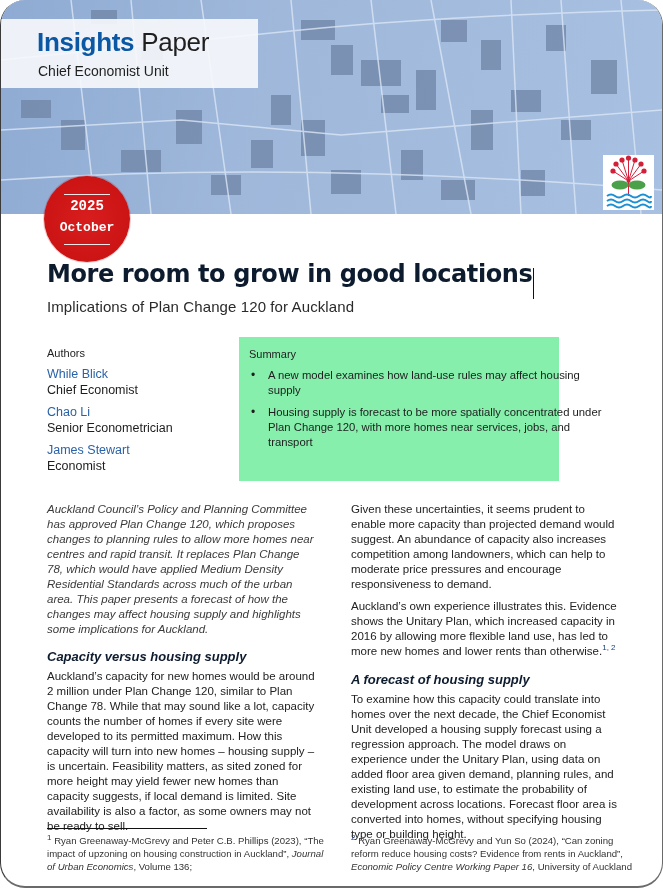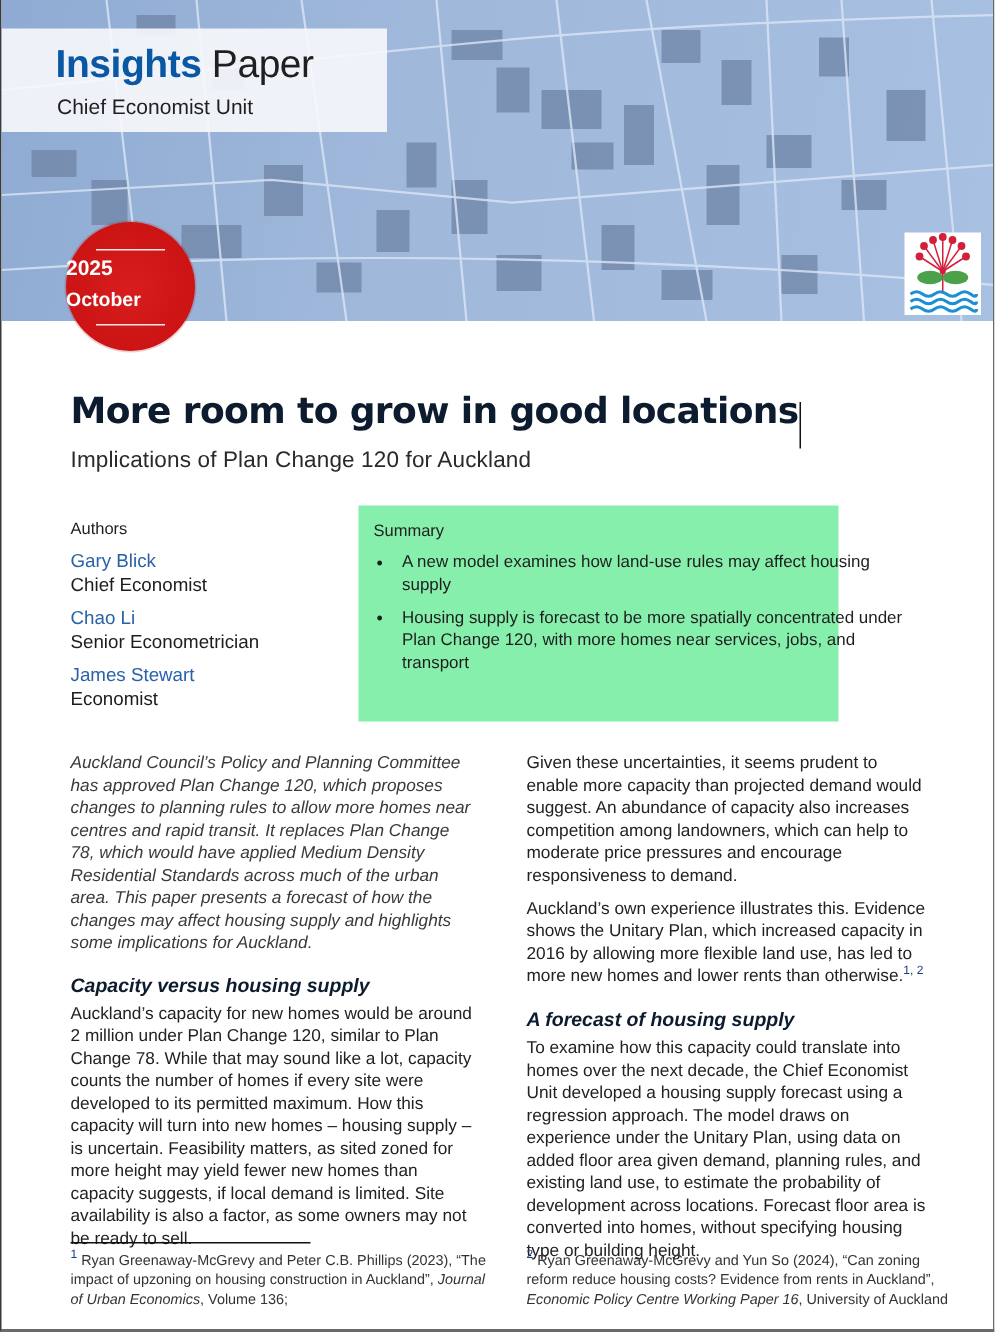--- a/index.html
+++ b/index.html
@@ -3,21 +3,21 @@
 <meta charset="utf-8">
 <style>
   html, body { margin: 0; padding: 0; }
   body {
     width: 663px; height: 888px; overflow: hidden; background: #ffffff;
     font-family: "Liberation Sans", sans-serif; color: #1a1a1a; position: relative;
   }
   .page {
     position: absolute; left: 0; top: 0; width: 661px; height: 886px;
     border-left: 1px solid #3a3a3a; border-right: 1px solid #6a6a6a; border-bottom: 2px solid #6a6a6a;
-    box-sizing: content-box; overflow: hidden; background: #fff;
+    box-sizing: content-box; overflow: hidden; background: #fff; border-radius: 25px;
   }
   
   .banner {
     position: absolute; left: 0; top: 0; width: 661px; height: 214px;
     background:
       linear-gradient(100deg, rgba(130,160,205,0.55) 0%, rgba(160,185,220,0.35) 40%, rgba(175,198,230,0.55) 100%),
       #9fb8da;
     overflow: hidden;
   }
   .banner svg { position: absolute; left: 0; top: 0; }
@@ -28,23 +28,23 @@
   .brand-line {
     position: absolute; left: 36px; top: 27px; font-size: 26px; line-height: 30px;
     color: #1d1d1b; letter-spacing: -0.3px; white-space: nowrap;
   }
   .brand-strong { font-weight: 700; color: #0a57a4; }
   .brand-light { font-weight: 400; color: #1f1f1f; }
   .unit-line {
     position: absolute; left: 37px; top: 63px; font-size: 14px; color: #1f1f1f;
   }
   .date-badge {
-    position: absolute; left: 43px; top: 148px; width: 86px; height: 86px;
+    position: absolute; left: 43px; top: 176px; width: 86px; height: 86px;
     border-radius: 50%; background: radial-gradient(circle at 50% 50%, #d81d1d 0%, #cc1414 70%, #c41010 100%);
-    color: #fff; text-align: left; box-shadow: 0 0 0 1px rgba(180,0,0,0.2);
+    color: #fff; text-align: center; box-shadow: 0 0 0 1px rgba(180,0,0,0.2); font-family: Liberation Mono, monospace;
   }
   .badge-rule { position: absolute; left: 20px; width: 46px; height: 1px; background: rgba(255,255,255,0.9); }
   .badge-rule.top { top: 18px; }
   .badge-rule.bottom { top: 68px; }
   .badge-year { position: absolute; left: 0; width: 100%; top: 22px; font-size: 14px; font-weight: 700; }
   .badge-month { position: absolute; left: 0; width: 100%; top: 44px; font-size: 13px; font-weight: 700; }
   .logo-box {
     position: absolute; left: 602px; top: 155px; width: 51px; height: 55px; background: #ffffff;
   }
   
@@ -183,21 +183,21 @@
     <div class="badge-rule bottom"></div>
   </div>
 
   <div class="main-title">More room to grow in good locations</div>
   <div class="text-cursor"></div>
   <div class="subtitle">Implications of Plan Change 120 for Auckland</div>
 
   <div class="authors">
     <div class="authors-label">Authors</div>
     <div class="author">
-      <div class="author-name">Gary Blick</div>
+      <div class="author-name">While Blick</div>
       <div class="author-role">Chief Economist</div>
     </div>
     <div class="author">
       <div class="author-name">Chao Li</div>
       <div class="author-role">Senior Econometrician</div>
     </div>
     <div class="author">
       <div class="author-name">James Stewart</div>
       <div class="author-role">Economist</div>
     </div>

